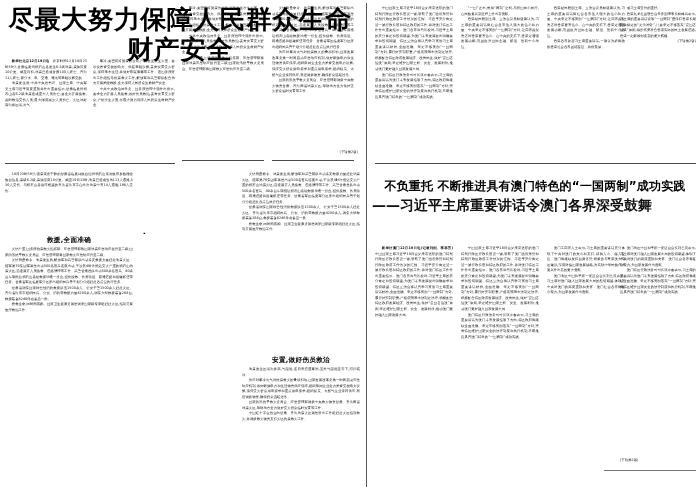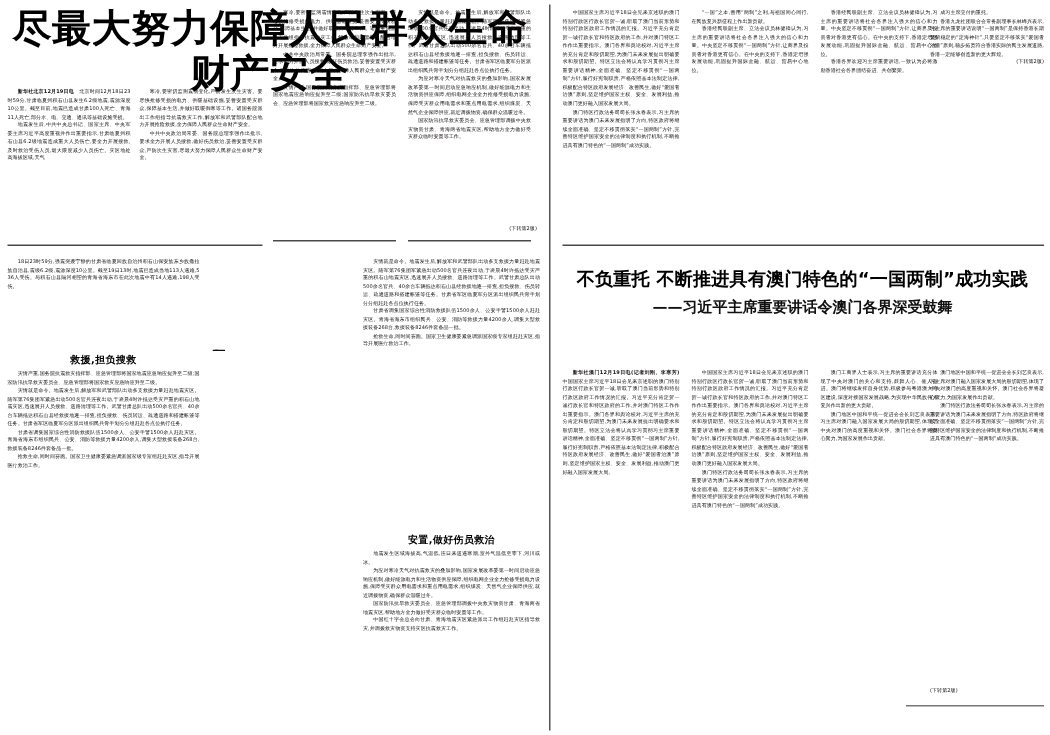--- a/index.html
+++ b/index.html
@@ -37,22 +37,22 @@
   .hl-sub{
     font-weight:bold;font-size:11px;line-height:15px;
     text-align:center;color:#111;letter-spacing:1px;
   }
   .hl-right{
     font-weight:900;font-size:12px;line-height:17px;
     text-align:center;color:#000;letter-spacing:.2px;
     white-space:nowrap;
   }
   .hl-right-sub{
-    font-weight:bold;font-size:10px;line-height:15px;
-    text-align:center;color:#111;white-space:nowrap;
+    font-weight:bold;font-size:14px;line-height:15px;
+    color:#111;white-space:nowrap;
   }
   .subhead{
     font-weight:bold;font-size:6.6px;line-height:10px;
     text-align:center;color:#000;letter-spacing:.3px;margin:3px 0 2px;
   }
 
   
   .v-wrap{position:absolute;display:flex;flex-direction:row-reverse;align-items:flex-start;}
   .v-main{
     writing-mode:vertical-rl;text-orientation:upright;
@@ -84,21 +84,21 @@
     <p>中共中央政治局常委、国务院总理李强作出批示,要求全力开展人员搜救,做好伤员救治,妥善安置受灾群众,严防次生灾害,尽最大努力保障人民群众生命财产安全。</p>
   </div>
 
   <hr class="hr" style="position:absolute;left:5px;top:163px;width:170px;">
 
   <div class="body-txt col" style="position:absolute;left:5px;top:172px;width:128px;">
     <p>18日23时59分,强震突袭宁静的甘肃省临夏回族自治州积石山保安族东乡族撒拉族自治县,震级6.2级,震源深度10公里。截至19日13时,地震已造成当地113人遇难,536人受伤。与积石山县隔河相望的青海省海东市在此次地震中有14人遇难,198人受伤。</p>
   </div>
 
   <div style="position:absolute;left:5px;top:232px;width:128px;">
-    <div class="subhead">救援,担负搜救</div>
+    <div class="subhead">救援,全面准确</div>
     <div class="body-txt">
       <p>灾情严重,国务院抗震救灾指挥部、应急管理部将国家地震应急响应提升至二级;国家防汛抗旱救灾委员会、应急管理部将国家救灾应急响应升至二级。</p>
       <p>灾情就是命令。地震发生后,解放军和武警部队出动多支救援力量赶赴地震灾区。陆军第76集团军紧急出动500名官兵连夜出动,于凌晨4时许抵达受灾严重的积石山地震灾区,迅速展开人员搜救、道路清理等工作。武警甘肃总队出动500余名官兵、40余台车辆抵达积石山县经救援地逐一排查,担负搜救、伤员转运、疏通道路和搭建帐篷等任务。甘肃省军区临夏军分区派出组织民兵骨干划分分组赶赴各点位执行任务。</p>
       <p>甘肃省调集国家综合性消防救援队伍1500余人、公安干警1500余人赶赴灾区。青海省海东市组织民兵、公安、消防等救援力量4200余人,调集大型救援装备268台,救援装备8246件套备品一批。</p>
       <p>抢救生命,同时间赛跑。国家卫生健康委紧急调派国家级专家组赶赴灾区,指导开展医疗救治工作。</p>
     </div>
   </div>
 
   <div style="position:absolute;left:242px;top:352px;width:118px;">
     <div class="subhead">安置,做好伤员救治</div>

